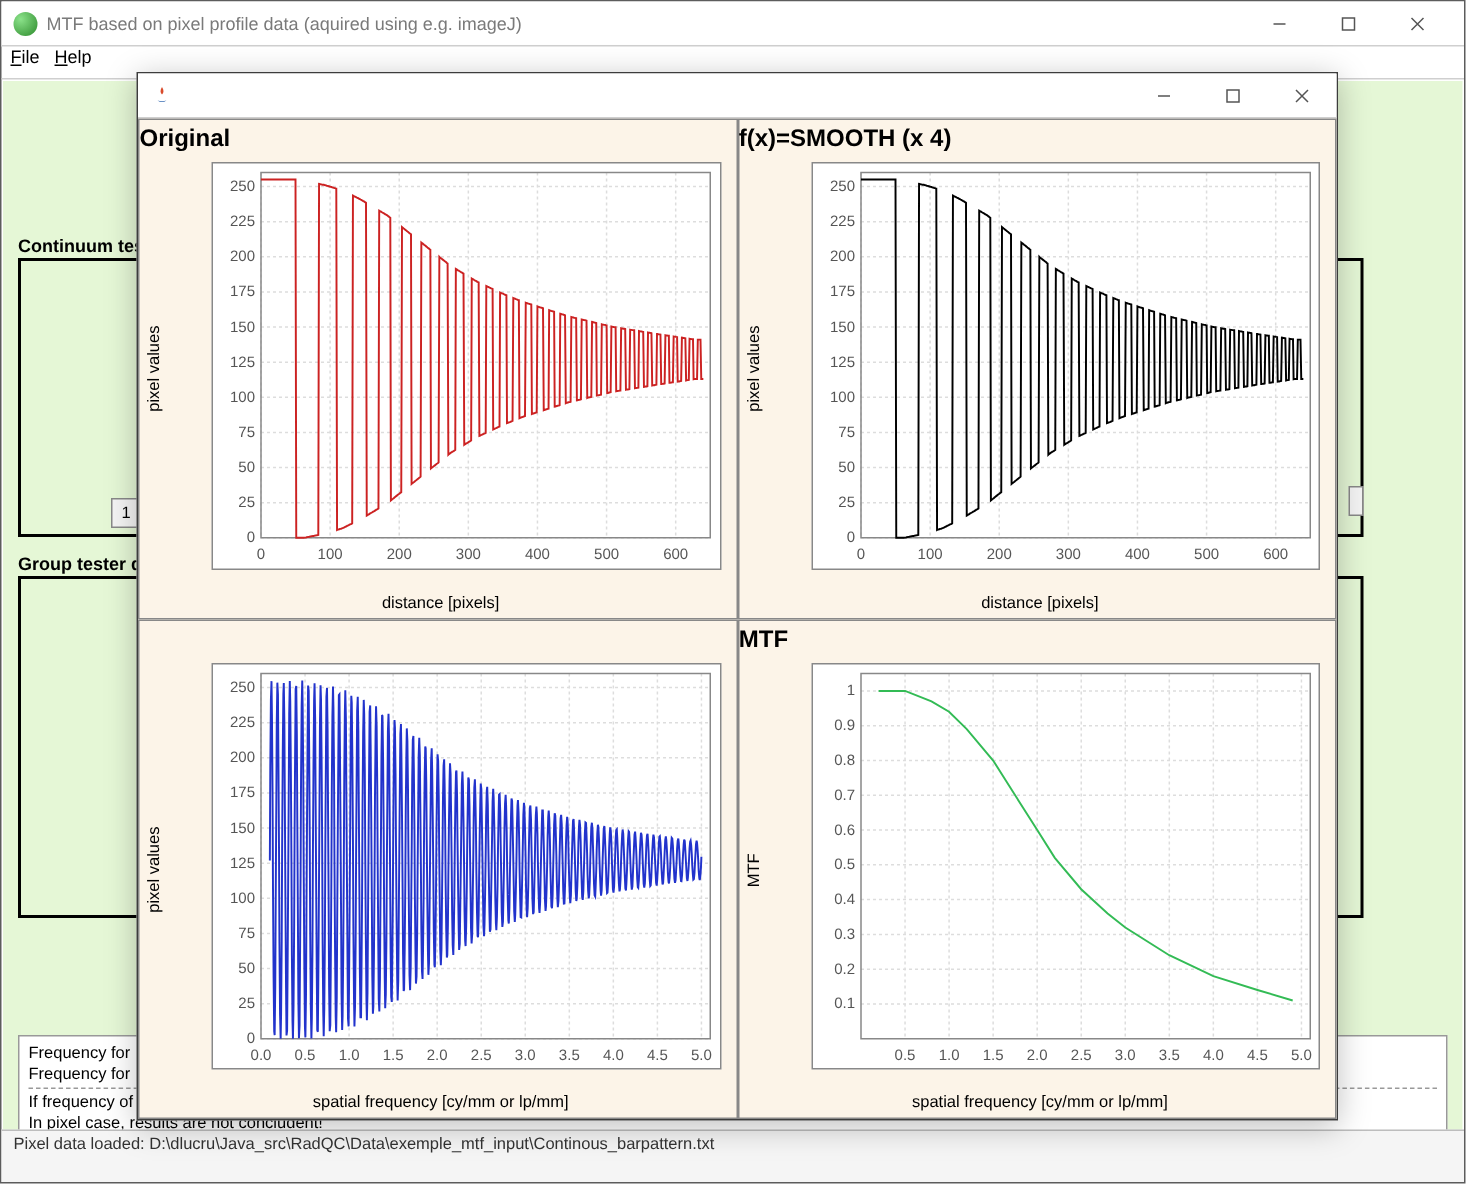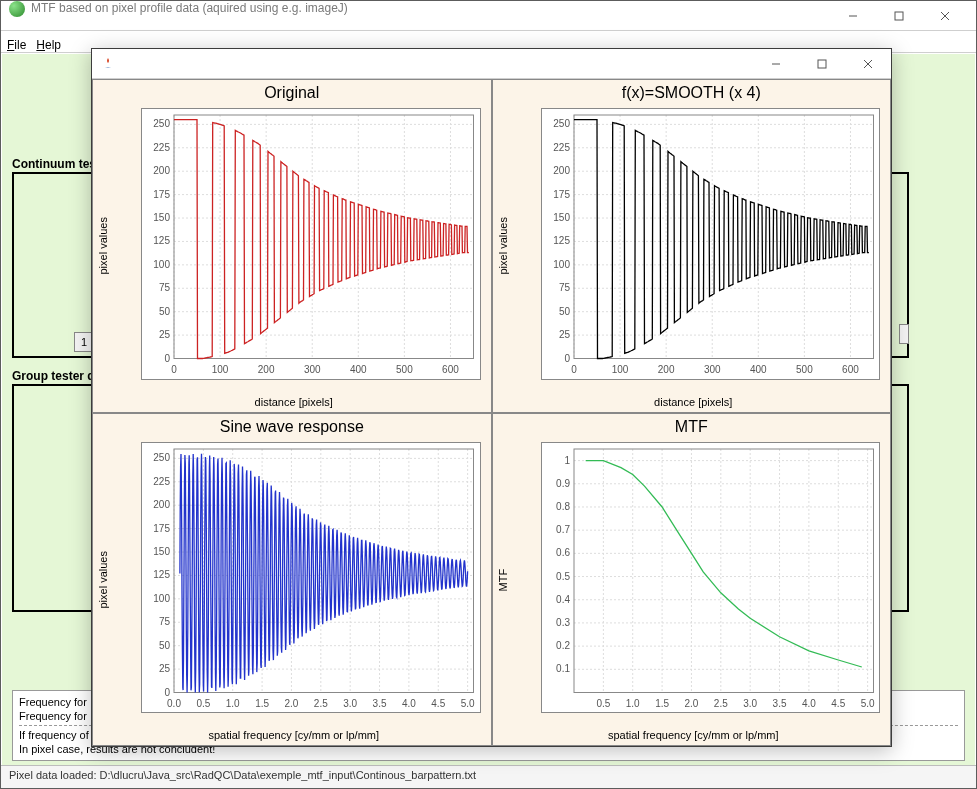--- a/index.html
+++ b/index.html
@@ -1,52 +1,52 @@
 <!DOCTYPE html>
 <html><head>
 <meta charset="utf-8">
 <style>
   * { box-sizing: border-box; margin: 0; padding: 0; }
   html, body { width: 977px; height: 789px; overflow: hidden; font-family: "Segoe UI", Tahoma, sans-serif; font-size: 12px; background: #fff; }
 
   
   .main-window { position: absolute; inset: 0; border: 1px solid #5c5c5c; background: #fff; }
-  .title-bar-main { height: 30px; display: flex; align-items: flex-start; padding: 0 8px; border-bottom: 1px solid #cfcfcf; background: #fff; }
+  .title-bar-main { height: 30px; display: flex; align-items: center; padding: 11px 8px; border-bottom: 1px solid #cfcfcf; background: #fff; }
   .title-bar-main .icon { width:16px; height:16px; border-radius:50%; background: radial-gradient(circle at 30% 30%, #8be28a, #2c8a2b); margin-right:6px; }
   .title-bar-main .title { color: #7a7a7a; flex: 1; font-size: 12px; }
   .win-btns { display:flex; gap:0; }
   .win-btn { width:46px; height:30px; display:flex; align-items:center; justify-content:center; }
   .win-btn svg { width:10px; height:10px; stroke:#555; stroke-width:1; fill:none; }
 
-  .menu-bar { height: 22px; border-bottom: 1px solid #cfcfcf; display:flex; align-items:flex-end; padding: 0 6px; font-size:12px; }
+  .menu-bar { height: 22px; border-bottom: 1px solid #cfcfcf; display:flex; align-items:flex-start; padding: 0 6px; font-size:12px; }
   .menu-item { margin-right: 10px; }
   .menu-item u { text-decoration: underline; }
 
   .app-bg { position:absolute; top:53px; left:1px; right:1px; bottom:22px; background:#e5f7d6; }
 
   
   .bg-label { position:absolute; left:10px; font-size:12px; font-weight:bold; }
   .bg-panel { position:absolute; left:10px; right:66px; border:2px solid #000; background:#e5f7d6; }
   .little-btn { position:absolute; left:72px; top:278px; width:20px; height:20px; border:1px solid #888; background:#f4f4f4; font-size:11px; text-align:center; line-height:18px; }
   .right-sliver { position:absolute; right:66px; top:270px; width:10px; height:20px; border:1px solid #888; background:#f4f4f4; }
 
   .footnote-box { position:absolute; left:10px; right:10px; bottom:5px; border:1px solid #999; background:#fff; padding:4px 6px; font-size:11px; line-height:14px; }
   .footnote-box hr { margin:2px 0; border:none; border-top:1px dashed #999; }
 
-  .status-bar { position:absolute; left:0; right:0; bottom:0; height:23px; border-top:1px solid #bdbdbd; background:#f5f5f5; padding:3px 8px; font-size:11px; color:#333; }
+  .status-bar { position:absolute; left:0; right:0; bottom:0; height:35px; border-top:1px solid #bdbdbd; background:#f5f5f5; padding:3px 8px; font-size:11px; color:#333; }
 
   
   .chart-window { position:absolute; left:91px; top:48px; width:801px; height:699px; border:1px solid #3c3c3c; background:#fff; box-shadow: 0 4px 20px rgba(0,0,0,.25); }
   .chart-titlebar { height:30px; display:flex; align-items:center; border-bottom:1px solid #cfcfcf; background:#fff; }
   .java-icon { width:16px; height:16px; margin:0 8px; }
   .chart-titlebar .spacer { flex:1; }
 
   .charts-grid { position:absolute; top:30px; left:0; right:0; bottom:0; display:grid; grid-template-columns:1fr 1fr; grid-template-rows:1fr 1fr; }
   .chart-cell { border:1px solid #888; background:#fcf4e8; position:relative; }
-  .chart-title { text-align:center; font-weight:normal; font-size:16px; margin-top:4px; font-family: Arial, sans-serif; }
+  .chart-title { font-weight:bold; font-size:16px; margin-top:4px; font-family: Arial, sans-serif; }
   .plot-area { position:absolute; left:48px; right:10px; top:28px; bottom:32px; background:#fff; border:1px solid #888; }
   .xlabel { position:absolute; left:4px; right:0; bottom:4px; text-align:center; font-size:11px; }
   .ylabel { position:absolute; left:4px; top:0; bottom:0; width:14px; writing-mode:vertical-rl; transform:rotate(180deg); text-align:center; font-size:11px; }
 
   svg.plot { width:100%; height:100%; display:block; }
   .grid-line { stroke:#ddd; stroke-width:1; stroke-dasharray:2 2; }
   .tick-label { font-size:10px; fill:#555; font-family: Arial, sans-serif; }
 </style>
 </head>
 <body>
@@ -220,21 +220,20 @@
             <text x="28" y="41.77884615384613" text-anchor="end" class="tick-label">225</text>
             <line x1="32" y1="15.365384615384613" x2="331.5" y2="15.365384615384613" class="grid-line"></line>
             <text x="28" y="18.365384615384613" text-anchor="end" class="tick-label">250</text>
             <rect x="32" y="6" width="299.5" height="243.5" fill="none" stroke="#888"></rect>
             <path d="M32.0 10.7 L32.5 10.7 L32.9 10.7 L33.4 10.7 L33.8 10.7 L34.3 10.7 L34.8 10.7 L35.2 10.7 L35.7 10.7 L36.1 10.7 L36.6 10.7 L37.1 10.7 L37.5 10.7 L38.0 10.7 L38.5 10.7 L38.9 10.7 L39.4 10.7 L39.8 10.7 L40.3 10.7 L40.8 10.7 L41.2 10.7 L41.7 10.7 L42.1 10.7 L42.6 10.7 L43.1 10.7 L43.5 10.7 L44.0 10.7 L44.4 10.7 L44.9 10.7 L45.4 10.7 L45.8 10.7 L46.3 10.7 L46.7 10.7 L47.2 10.7 L47.7 10.7 L48.1 10.7 L48.6 10.7 L49.0 10.7 L49.5 10.7 L50.0 10.7 L50.4 10.7 L50.9 10.7 L51.4 10.7 L51.8 10.7 L52.3 10.7 L52.7 10.7 L53.2 10.7 L53.7 10.7 L54.1 10.7 L54.6 10.7 L55.0 10.7 L55.5 249.5 L56.0 249.5 L56.4 249.5 L56.9 249.5 L57.3 249.5 L57.8 249.5 L58.3 249.5 L58.7 249.5 L59.2 249.5 L59.6 249.5 L60.1 249.5 L60.6 249.5 L61.0 249.4 L61.5 249.4 L62.0 249.3 L62.4 249.2 L62.9 249.1 L63.3 249.0 L63.8 248.9 L64.3 248.8 L64.7 248.7 L65.2 248.6 L65.6 248.5 L66.1 248.4 L66.6 248.3 L67.0 248.3 L67.5 248.2 L67.9 248.1 L68.4 248.0 L68.9 247.9 L69.3 247.8 L69.8 247.7 L70.2 247.6 L70.7 13.6 L71.2 13.7 L71.6 13.8 L72.1 13.9 L72.5 14.0 L73.0 14.1 L73.5 14.1 L73.9 14.2 L74.4 14.4 L74.9 14.5 L75.3 14.6 L75.8 14.8 L76.2 14.9 L76.7 15.0 L77.2 15.2 L77.6 15.3 L78.1 15.5 L78.5 15.6 L79.0 15.7 L79.5 15.9 L79.9 16.0 L80.4 16.1 L80.8 16.3 L81.3 16.4 L81.8 16.6 L82.2 16.7 L82.7 244.3 L83.1 244.1 L83.6 244.0 L84.1 243.9 L84.5 243.7 L85.0 243.6 L85.4 243.5 L85.9 243.3 L86.4 243.1 L86.8 242.9 L87.3 242.7 L87.8 242.5 L88.2 242.2 L88.7 242.0 L89.1 241.8 L89.6 241.5 L90.1 241.3 L90.5 241.1 L91.0 240.8 L91.4 240.6 L91.9 240.4 L92.4 240.2 L92.8 239.9 L93.3 21.4 L93.7 21.6 L94.2 21.9 L94.7 22.1 L95.1 22.3 L95.6 22.6 L96.0 22.8 L96.5 23.0 L97.0 23.3 L97.4 23.5 L97.9 23.7 L98.4 24.0 L98.8 24.2 L99.3 24.5 L99.7 24.8 L100.2 25.1 L100.7 25.3 L101.1 25.6 L101.6 25.9 L102.0 26.2 L102.5 234.7 L103.0 234.4 L103.4 234.1 L103.9 233.9 L104.3 233.6 L104.8 233.3 L105.3 233.0 L105.7 232.8 L106.2 232.5 L106.6 232.2 L107.1 231.9 L107.6 231.7 L108.0 231.4 L108.5 231.1 L108.9 230.8 L109.4 230.6 L109.9 230.3 L110.3 230.0 L110.8 31.4 L111.3 31.7 L111.7 31.9 L112.2 32.2 L112.6 32.5 L113.1 32.8 L113.6 33.0 L114.0 33.3 L114.5 33.6 L114.9 33.9 L115.4 34.1 L115.9 34.4 L116.3 34.7 L116.8 35.1 L117.2 35.4 L117.7 35.8 L118.2 36.2 L118.6 224.6 L119.1 224.2 L119.5 223.8 L120.0 223.5 L120.5 223.1 L120.9 222.7 L121.4 222.4 L121.8 222.0 L122.3 221.6 L122.8 221.3 L123.2 220.9 L123.7 220.5 L124.2 220.2 L124.6 219.8 L125.1 219.4 L125.5 219.1 L126.0 42.4 L126.5 42.8 L126.9 43.2 L127.4 43.5 L127.8 43.9 L128.3 44.3 L128.8 44.6 L129.2 45.0 L129.7 45.4 L130.1 45.7 L130.6 46.1 L131.1 46.5 L131.5 46.8 L132.0 47.2 L132.4 213.6 L132.9 213.2 L133.4 212.8 L133.8 212.5 L134.3 212.1 L134.8 211.7 L135.2 211.4 L135.7 211.0 L136.1 210.6 L136.6 210.3 L137.1 209.9 L137.5 209.5 L138.0 209.2 L138.4 208.8 L138.9 52.7 L139.4 53.1 L139.8 53.4 L140.3 53.8 L140.7 54.2 L141.2 54.5 L141.7 54.9 L142.1 55.3 L142.6 55.6 L143.0 56.0 L143.5 56.4 L144.0 56.7 L144.4 57.1 L144.9 57.5 L145.3 203.3 L145.8 202.9 L146.3 202.5 L146.7 202.2 L147.2 201.8 L147.7 201.4 L148.1 201.1 L148.6 200.7 L149.0 200.3 L149.5 200.0 L150.0 199.6 L150.4 199.2 L150.9 62.2 L151.3 62.6 L151.8 63.0 L152.3 63.3 L152.7 63.7 L153.2 64.1 L153.6 64.4 L154.1 64.8 L154.6 65.2 L155.0 65.5 L155.5 65.9 L155.9 66.3 L156.4 66.7 L156.9 194.1 L157.3 193.7 L157.8 193.4 L158.3 193.0 L158.7 192.7 L159.2 192.4 L159.6 192.1 L160.1 191.9 L160.6 191.6 L161.0 191.3 L161.5 191.0 L161.9 70.3 L162.4 70.6 L162.9 70.9 L163.3 71.2 L163.8 71.4 L164.2 71.7 L164.7 72.0 L165.2 72.3 L165.6 72.6 L166.1 72.8 L166.5 73.1 L167.0 73.4 L167.5 187.5 L167.9 187.2 L168.4 186.9 L168.8 186.6 L169.3 186.4 L169.8 186.1 L170.2 185.8 L170.7 185.5 L171.2 185.3 L171.6 185.0 L172.1 184.7 L172.5 76.7 L173.0 77.0 L173.5 77.2 L173.9 77.5 L174.4 77.8 L174.8 78.1 L175.3 78.3 L175.8 78.6 L176.2 78.9 L176.7 79.1 L177.1 79.3 L177.6 181.6 L178.1 181.4 L178.5 181.1 L179.0 180.9 L179.4 180.7 L179.9 180.5 L180.4 180.3 L180.8 180.1 L181.3 179.9 L181.8 179.6 L182.2 81.7 L182.7 81.9 L183.1 82.1 L183.6 82.3 L184.1 82.6 L184.5 82.8 L185.0 83.0 L185.4 83.2 L185.9 83.4 L186.4 83.6 L186.8 177.3 L187.3 177.1 L187.7 176.9 L188.2 176.6 L188.7 176.4 L189.1 176.2 L189.6 176.0 L190.0 175.8 L190.5 175.6 L191.0 175.4 L191.4 86.0 L191.9 86.2 L192.3 86.4 L192.8 86.6 L193.3 86.8 L193.7 87.0 L194.2 87.3 L194.7 87.5 L195.1 87.7 L195.6 87.8 L196.0 173.1 L196.5 172.9 L197.0 172.7 L197.4 172.6 L197.9 172.4 L198.3 172.2 L198.8 172.0 L199.3 171.8 L199.7 171.6 L200.2 89.7 L200.6 89.9 L201.1 90.0 L201.6 90.2 L202.0 90.4 L202.5 90.6 L202.9 90.8 L203.4 91.0 L203.9 91.1 L204.3 169.8 L204.8 169.6 L205.2 169.4 L205.7 169.2 L206.2 169.1 L206.6 168.9 L207.1 168.7 L207.6 168.6 L208.0 168.4 L208.5 92.8 L208.9 93.0 L209.4 93.1 L209.9 93.3 L210.3 93.4 L210.8 93.6 L211.2 93.7 L211.7 93.8 L212.2 94.0 L212.6 167.0 L213.1 166.8 L213.5 166.7 L214.0 166.5 L214.5 166.4 L214.9 166.2 L215.4 166.1 L215.8 166.0 L216.3 95.3 L216.8 95.5 L217.2 95.6 L217.7 95.8 L218.2 95.9 L218.6 96.1 L219.1 96.2 L219.5 96.3 L220.0 96.5 L220.5 164.5 L220.9 164.3 L221.4 164.2 L221.8 164.0 L222.3 163.9 L222.8 163.7 L223.2 163.6 L223.7 163.5 L224.1 97.8 L224.6 98.0 L225.1 98.1 L225.5 98.3 L226.0 98.4 L226.4 98.5 L226.9 98.7 L227.4 98.8 L227.8 162.1 L228.3 162.0 L228.7 161.8 L229.2 161.7 L229.7 161.5 L230.1 161.4 L230.6 161.3 L231.1 161.1 L231.5 100.2 L232.0 100.3 L232.4 100.5 L232.9 100.6 L233.4 100.7 L233.8 100.9 L234.3 101.0 L234.7 101.2 L235.2 159.8 L235.7 159.6 L236.1 159.5 L236.6 159.3 L237.0 159.2 L237.5 159.1 L238.0 159.0 L238.4 158.9 L238.9 102.3 L239.3 102.4 L239.8 102.6 L240.3 102.7 L240.7 102.8 L241.2 102.9 L241.6 103.0 L242.1 103.1 L242.6 157.9 L243.0 157.8 L243.5 157.7 L244.0 157.6 L244.4 157.5 L244.9 157.4 L245.3 157.2 L245.8 104.0 L246.3 104.1 L246.7 104.2 L247.2 104.3 L247.6 104.4 L248.1 104.5 L248.6 104.6 L249.0 104.8 L249.5 156.3 L249.9 156.1 L250.4 156.0 L250.9 155.9 L251.3 155.8 L251.8 155.7 L252.2 155.6 L252.7 105.6 L253.2 105.7 L253.6 105.9 L254.1 106.0 L254.6 106.1 L255.0 106.2 L255.5 106.3 L255.9 154.7 L256.4 154.6 L256.9 154.5 L257.3 154.4 L257.8 154.3 L258.2 154.2 L258.7 154.1 L259.2 107.2 L259.6 107.3 L260.1 107.4 L260.5 107.5 L261.0 107.6 L261.5 107.7 L261.9 107.8 L262.4 107.9 L262.8 153.1 L263.3 153.0 L263.8 152.8 L264.2 152.7 L264.7 152.6 L265.1 152.5 L265.6 108.7 L266.1 108.8 L266.5 108.9 L267.0 109.0 L267.5 109.1 L267.9 109.2 L268.4 109.2 L268.8 151.8 L269.3 151.7 L269.8 151.7 L270.2 151.6 L270.7 151.5 L271.1 151.4 L271.6 151.4 L272.1 109.8 L272.5 109.9 L273.0 110.0 L273.4 110.1 L273.9 110.1 L274.4 110.2 L274.8 110.3 L275.3 150.8 L275.7 150.7 L276.2 150.6 L276.7 150.6 L277.1 150.5 L277.6 150.4 L278.1 110.8 L278.5 110.9 L279.0 110.9 L279.4 111.0 L279.9 111.1 L280.4 111.2 L280.8 111.2 L281.3 149.8 L281.7 149.7 L282.2 149.7 L282.7 149.6 L283.1 149.5 L283.6 149.4 L284.0 111.7 L284.5 111.8 L285.0 111.9 L285.4 112.0 L285.9 112.0 L286.3 112.1 L286.8 112.2 L287.3 148.9 L287.7 148.8 L288.2 148.7 L288.6 148.6 L289.1 148.6 L289.6 148.5 L290.0 112.7 L290.5 112.8 L291.0 112.8 L291.4 112.9 L291.9 113.0 L292.3 113.1 L292.8 148.0 L293.3 147.9 L293.7 147.8 L294.2 147.8 L294.6 147.7 L295.1 147.6 L295.6 147.5 L296.0 113.7 L296.5 113.7 L296.9 113.8 L297.4 113.9 L297.9 113.9 L298.3 114.0 L298.8 147.0 L299.2 147.0 L299.7 146.9 L300.2 146.8 L300.6 146.8 L301.1 146.7 L301.6 114.5 L302.0 114.6 L302.5 114.6 L302.9 114.7 L303.4 114.8 L303.9 114.8 L304.3 146.2 L304.8 146.2 L305.2 146.1 L305.7 146.0 L306.2 145.9 L306.6 145.9 L307.1 115.3 L307.5 115.4 L308.0 115.4 L308.5 115.5 L308.9 115.6 L309.4 115.7 L309.8 145.4 L310.3 145.3 L310.8 145.3 L311.2 145.2 L311.7 145.1 L312.1 145.0 L312.6 116.1 L313.1 116.2 L313.5 116.3 L314.0 116.3 L314.5 116.4 L314.9 116.5 L315.4 144.6 L315.8 144.5 L316.3 144.4 L316.8 144.4 L317.2 144.3 L317.7 116.9 L318.1 117.0 L318.6 117.0 L319.1 117.1 L319.5 117.2 L320.0 117.2 L320.4 143.8 L320.9 143.7 L321.4 143.7 L321.8 143.7 L322.3 143.7 L322.7 143.7 L323.2 117.4 L323.7 117.4 L324.1 117.4 L324.6 117.4 L325.0 117.4 L325.5 143.7 L326.0 143.7 L326.4 143.7 L326.9 143.7" fill="none" stroke="#000000" stroke-width="1.3"></path>
           </svg>
         </div>
       <div class="xlabel">distance [pixels]</div>
     </div>
     <div class="chart-cell">
-      <div class="chart-title">Sine wave response</div>
       <div class="ylabel">pixel values</div>
       <div class="plot-area">
           <svg class="plot" viewBox="0 0 337.5 269.5">
             <line x1="32" y1="6" x2="32" y2="249.5" class="grid-line"></line>
             <text x="32" y="263.5" text-anchor="middle" class="tick-label">0.0</text>
             <line x1="61.36274509803922" y1="6" x2="61.36274509803922" y2="249.5" class="grid-line"></line>
             <text x="61.36274509803922" y="263.5" text-anchor="middle" class="tick-label">0.5</text>
             <line x1="90.72549019607844" y1="6" x2="90.72549019607844" y2="249.5" class="grid-line"></line>
             <text x="90.72549019607844" y="263.5" text-anchor="middle" class="tick-label">1.0</text>
             <line x1="120.08823529411765" y1="6" x2="120.08823529411765" y2="249.5" class="grid-line"></line>

